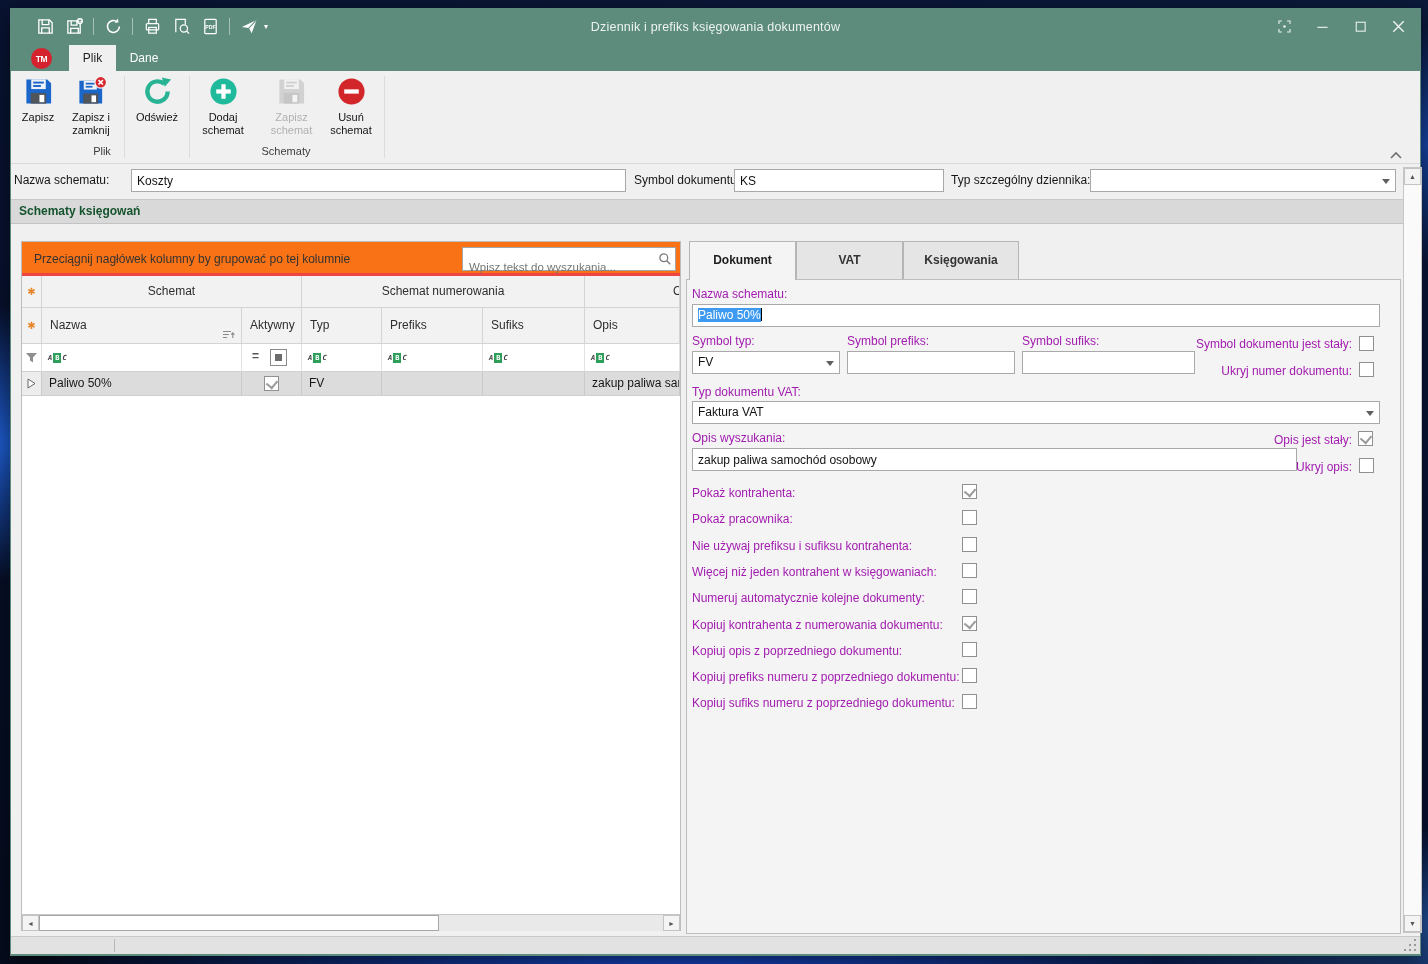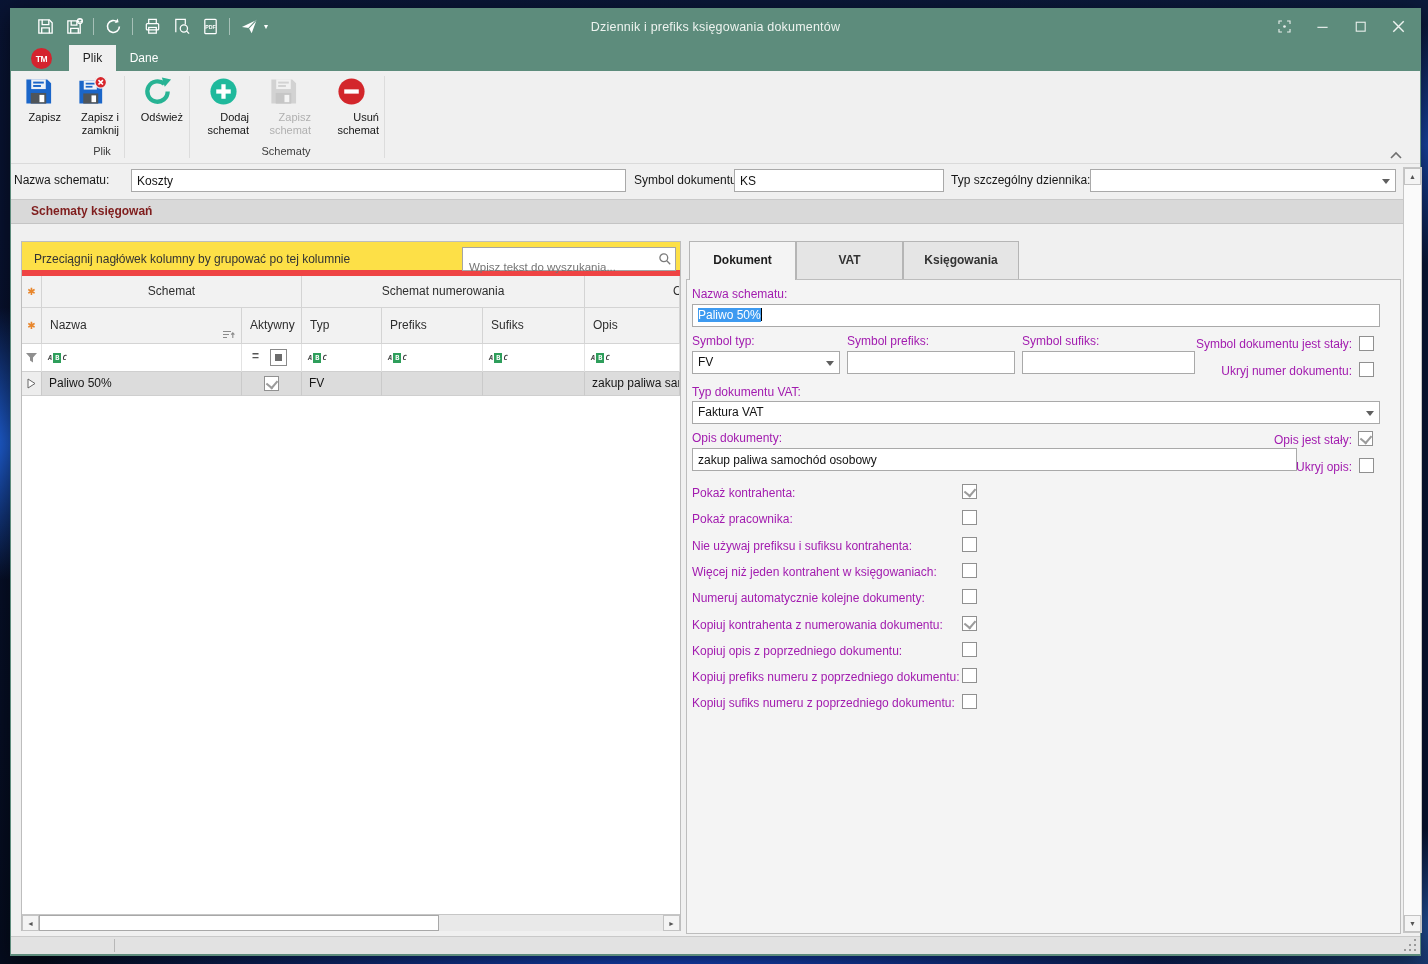--- a/index.html
+++ b/index.html
@@ -24,39 +24,39 @@
   .title-text{position:absolute;left:0;top:11px;width:100%;text-align:center;color:#edf3ef;font-size:12.5px;letter-spacing:.2px}
   .winctls{position:absolute;right:6px;top:4px;display:flex;gap:6px}
   .winctls .wbtn{width:32px;height:26px;display:flex;align-items:center;justify-content:center;cursor:pointer}
   .applogo{position:absolute;left:20px;top:39px;width:21px;height:21px;border-radius:50%;background:#d4232e;
     color:#fff;font-size:8.5px;font-weight:bold;display:flex;align-items:center;justify-content:center;letter-spacing:-.3px}
   .rtab{position:absolute;top:36px;height:26px;line-height:26px;text-align:center;font-size:12px;cursor:pointer}
   .rtab.active{background:#f0f0f0;color:#1f1f1f}
   .rtab.inactive{color:#fff}
   
   .ribbon{position:absolute;left:0;top:62px;width:100%;height:93px;background:#f0f0f0;border-bottom:1px solid #dadada}
-  .rbtn{position:absolute;top:5px;text-align:right;cursor:pointer}
+  .rbtn{position:absolute;top:5px;text-align:center;cursor:pointer}
   .rbtn .ricon{display:block;width:31px;height:31px;margin:0 auto}
   .rbtn .rlabel{display:block;font-size:11px;line-height:13px;color:#141414;margin-top:4px}
   .rbtn.disabled .rlabel{color:#b0b0b0}
   .rgsep{position:absolute;top:5px;width:1px;height:82px;background:#dcdcdc}
   .rglabel{position:absolute;top:74px;font-size:11px;color:#3c3c3c;text-align:center}
   .ribcollapse{position:absolute;right:14px;top:76px;width:18px;height:14px;cursor:pointer}
   
   .flabel{position:absolute;font-size:12px;color:#161616;height:23px;line-height:23px;white-space:nowrap}
   .tbox{position:absolute;background:#fff;border:1px solid #a9a9a9;font-size:12px;color:#111;
     height:23px;line-height:21px;padding:0 5px;font-family:"Liberation Sans","DejaVu Sans",sans-serif}
   input.tbox{outline:none}
   .combo{position:absolute;background:#fff;border:1px solid #a9a9a9;height:23px;line-height:21px;font-size:12px;color:#111;padding:0 18px 0 5px;cursor:pointer}
   .combo .ccaret{position:absolute;right:5px;top:9px;width:0;height:0;border-left:4px solid transparent;border-right:4px solid transparent;border-top:5px solid #5f5f5f}
   .sechdr{position:absolute;left:0;top:190px;width:100%;height:25px;background:#d9d9d9;border-top:1px solid #c9c9c9;border-bottom:1px solid #c4c4c4}
-  .sechdr span{font-size:12px;font-weight:bold;color:#7f1d1d;line-height:23px;padding-left:20px}
+  .sechdr span{font-size:12px;font-weight:bold;color:#14532d;line-height:23px;padding-left:8px}
   
   .gridpanel{position:absolute;left:10px;top:232px;width:660px;height:690px;background:#fff;border:1px solid #bdbdbd}
-  .gp-groupbar{position:absolute;left:0;top:0;width:658px;height:34px;background:#fde047;border-bottom:6px solid #ef4444}
+  .gp-groupbar{position:absolute;left:0;top:0;width:658px;height:34px;background:#f97316;border-bottom:3px solid #ef4444}
   .gp-grouptext{position:absolute;left:12px;top:0;height:34px;line-height:34px;font-size:12px;color:#333}
   .gp-search{position:absolute;left:440px;top:5px;width:214px;height:24px;background:#fff;border:1px solid #a5a5a5}
   .gp-search input{position:absolute;left:4px;top:1px;width:186px;height:36px;border:none;outline:none;font-size:11.5px;color:#444;background:transparent;font-family:Liberation Sans, sans-serif}
   .gp-search .mag{position:absolute;right:3px;top:4px}
   .gcell{position:absolute;background:#f2f2f2;border-right:1px solid #d4d4d4;border-bottom:1px solid #d4d4d4;font-size:12px;color:#2e2e2e;overflow:hidden;white-space:nowrap}
   .gcell.band{text-align:center;line-height:31px}
   .gcell.hdr{line-height:35px;padding-left:8px}
   .gcell.filter{background:#fff;border-right:1px solid #e3e3e3;border-bottom:1px solid #cfcfcf}
   .gcell.data{background:#dcdcdc;border-right:1px solid #cacaca;border-bottom:1px solid #cfcfcf;line-height:23px;padding-left:7px;color:#161616}
   .ast{color:#e8862c;font-size:10px;line-height:31px;text-align:center}
@@ -226,21 +226,21 @@
       <div class="rbtn" style="left:186px;width:52px">
         <span class="ricon">
           <svg width="31" height="31" viewBox="0 0 32 32">
               <circle cx="16" cy="16" r="13.5" fill="#1fb99c"></circle>
               <rect x="13.8" y="8.5" width="4.4" height="15" fill="#fff"></rect>
               <rect x="8.5" y="13.8" width="15" height="4.4" fill="#fff"></rect>
             </svg>
         </span>
         <span class="rlabel">Dodaj schemat</span>
       </div>
-      <div class="rbtn disabled" style="left:245px;width:55px">
+      <div class="rbtn disabled" style="left:253px;width:55px">
         <span class="ricon">
           <svg width="31" height="31" viewBox="0 0 32 32" opacity="0.85">
               <path d="M3.5 3.5h21.5L29 7.5v21H3.5z" fill="#cdcdcd"></path>
               <path d="M8.5 3.5h15v10h-15z" fill="#f2f2f2"></path>
               <rect x="10.5" y="5.8" width="11" height="2" fill="#cdcdcd"></rect>
               <rect x="10.5" y="9.3" width="8" height="2" fill="#cdcdcd"></rect>
               <path d="M8 17.5h16v11H8z" fill="#bfbfbf"></path>
               <path d="M17 19.5h5v7.5h-5z" fill="#f5f5f5"></path>
             </svg>
         </span>
@@ -396,21 +396,21 @@
       <input class="tbox" style="left: 335px; top: 71px; width: 173px;" value="">
       <div class="plabel r" style="right:48px;top:83px">Ukryj numer dokumentu:</div>
       <span class="cb" style="left:672px;top:82px"></span>
 
       <div class="plabel" style="left:5px;top:104px">Typ dokumentu VAT:</div>
       <div class="combo" style="left:5px;top:121px;width:688px">
         <span>Faktura VAT</span>
         <span class="ccaret"></span>
       </div>
 
-      <div class="plabel" style="left:5px;top:150px">Opis dokumenty:</div>
+      <div class="plabel" style="left:5px;top:150px">Opis wyszukania:</div>
       <div class="plabel r" style="right:48px;top:152px">Opis jest stały:</div>
       <span class="cb checked" style="left:671px;top:151px"></span>
       <input class="tbox" style="left: 5px; top: 168px; width: 605px;" value="zakup paliwa samochód osobowy">
       <div class="plabel r" style="right:48px;top:179px">Ukryj opis:</div>
       <span class="cb" style="left:672px;top:178px"></span>
 
       <div class="plabel" style="left:5px;top:205px">Pokaż kontrahenta:</div>
       <span class="cb checked" style="left:275px;top:204px"></span>
       <div class="plabel" style="left:5px;top:231px">Pokaż pracownika:</div>
       <span class="cb" style="left:275px;top:230px"></span>

